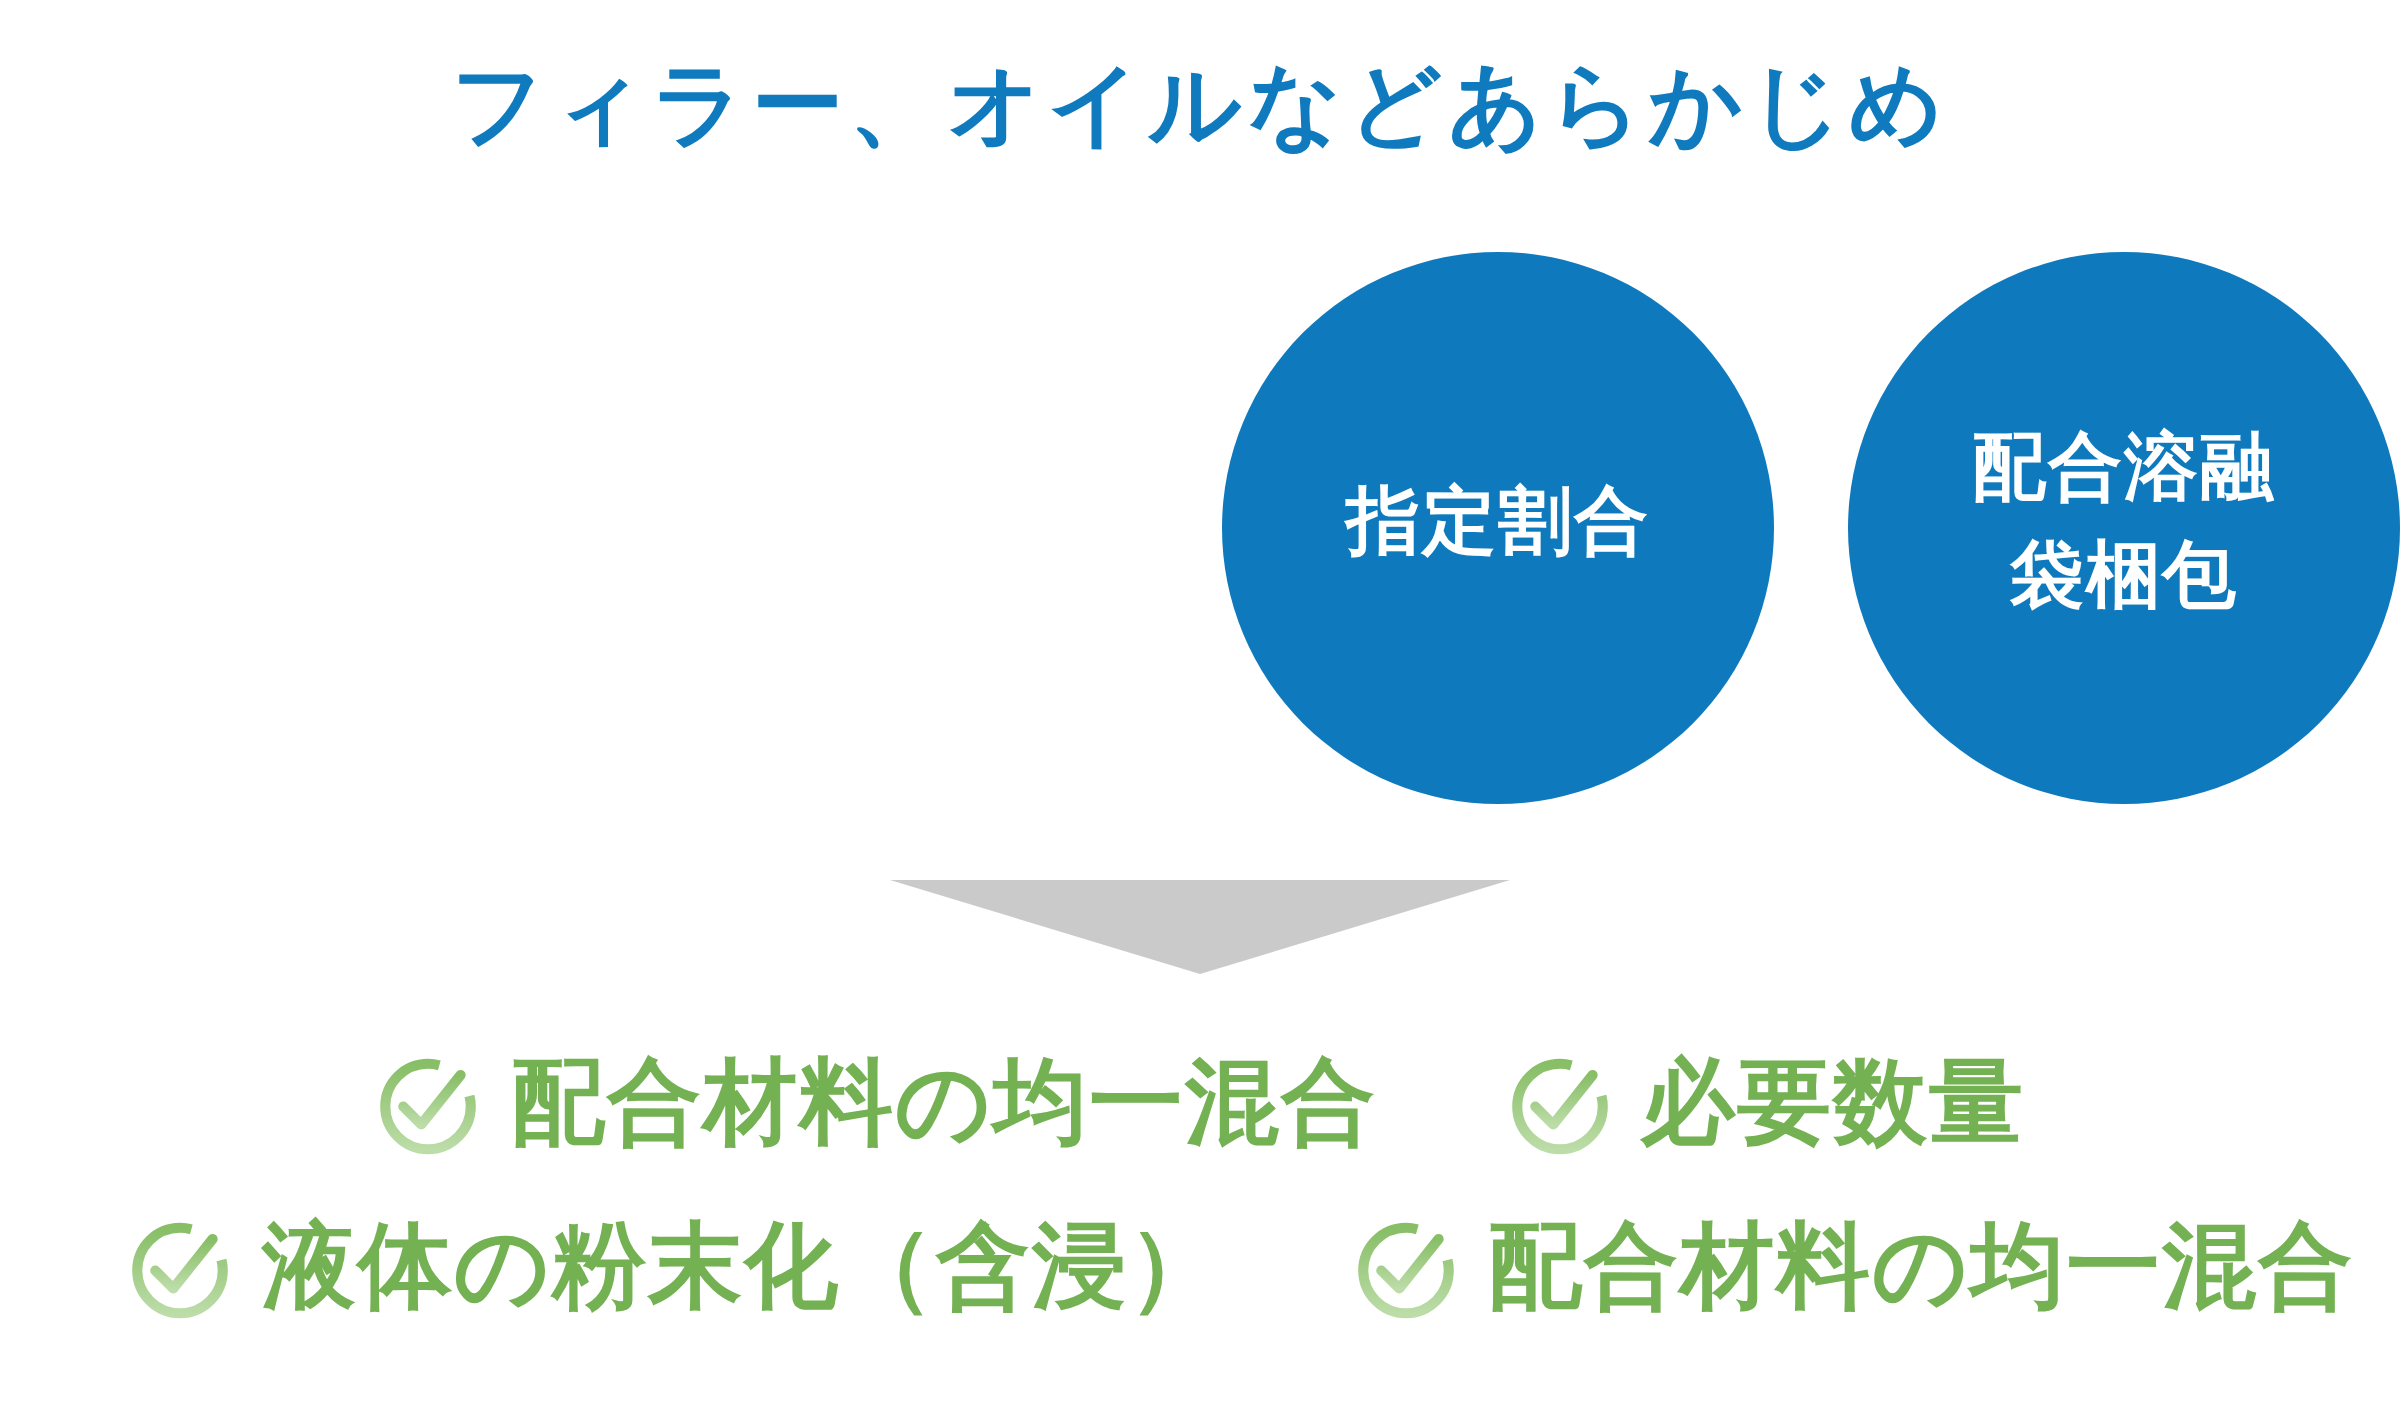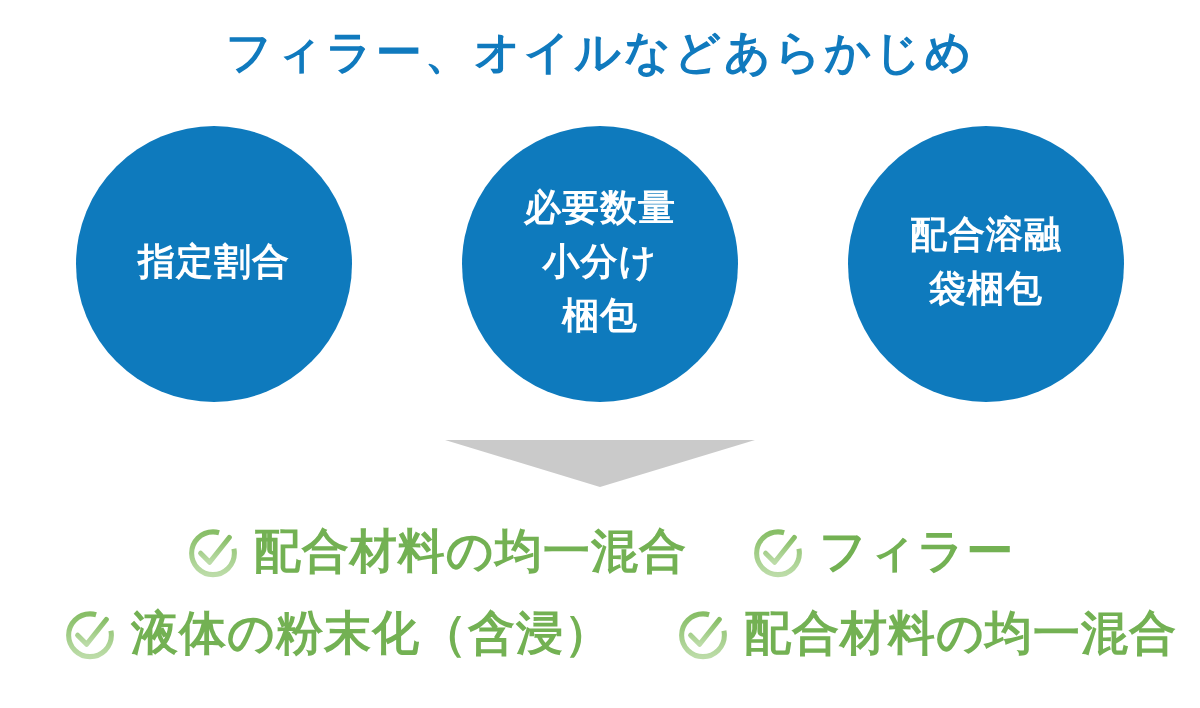--- a/index.html
+++ b/index.html
@@ -27,22 +27,22 @@
     line-height: 56px;
     text-align: center;
     font-size: 46px;
     font-weight: 800;
     letter-spacing: 3px;
     color: var(--blue);
   }
   .circles {
     margin-top: 42px;
     display: flex;
-    justify-content: center;
-    gap: 110px;
+    justify-content: flex-end;
+    gap: 37px;
   }
   .circle {
     width: 276px;
     height: 276px;
     border-radius: 50%;
     background: var(--circle_blue);
     display: flex;
     flex-direction: column;
     align-items: center;
     justify-content: center;
@@ -94,25 +94,20 @@
 
 <div class="canvas">
 
   <h1 class="title">フィラー、オイルなどあらかじめ</h1>
 
   <div class="circles">
     <div class="circle">
       <span class="circle-line">指定割合</span>
     </div>
     <div class="circle">
-      <span class="circle-line">必要数量</span>
-      <span class="circle-line">小分け</span>
-      <span class="circle-line">梱包</span>
-    </div>
-    <div class="circle">
       <span class="circle-line">配合溶融</span>
       <span class="circle-line">袋梱包</span>
     </div>
   </div>
 
   <div class="arrow-down"></div>
 
   <div class="benefits">
 
     <div class="benefit-row">
@@ -133,21 +128,21 @@
         <svg class="check-icon" viewBox="0 0 48 48" aria-hidden="true">
           <defs>
             <linearGradient id="g2" x1="0" y1="0" x2="0" y2="1">
               <stop class="stopA" offset="0"></stop>
                 <stop class="stopB" offset="1"></stop>
             </linearGradient>
           </defs>
           <circle cx="24" cy="26" r="19" fill="none" stroke="url(#g2)" stroke-width="4.5" stroke-dasharray="94.5 20"></circle>
           <polyline points="13,26 21,34 38.5,12" fill="none" stroke="url(#g2)" stroke-width="4.5" stroke-linecap="round" stroke-linejoin="round"></polyline>
         </svg>
-        <span class="benefit-label">フィラー</span>
+        <span class="benefit-label">必要数量</span>
       </div>
     </div>
 
     <div class="benefit-row">
       <div class="benefit">
         <svg class="check-icon" viewBox="0 0 48 48" aria-hidden="true">
           <defs>
             <linearGradient id="g3" x1="0" y1="0" x2="0" y2="1">
               <stop class="stopA" offset="0"></stop>
                 <stop class="stopB" offset="1"></stop>

